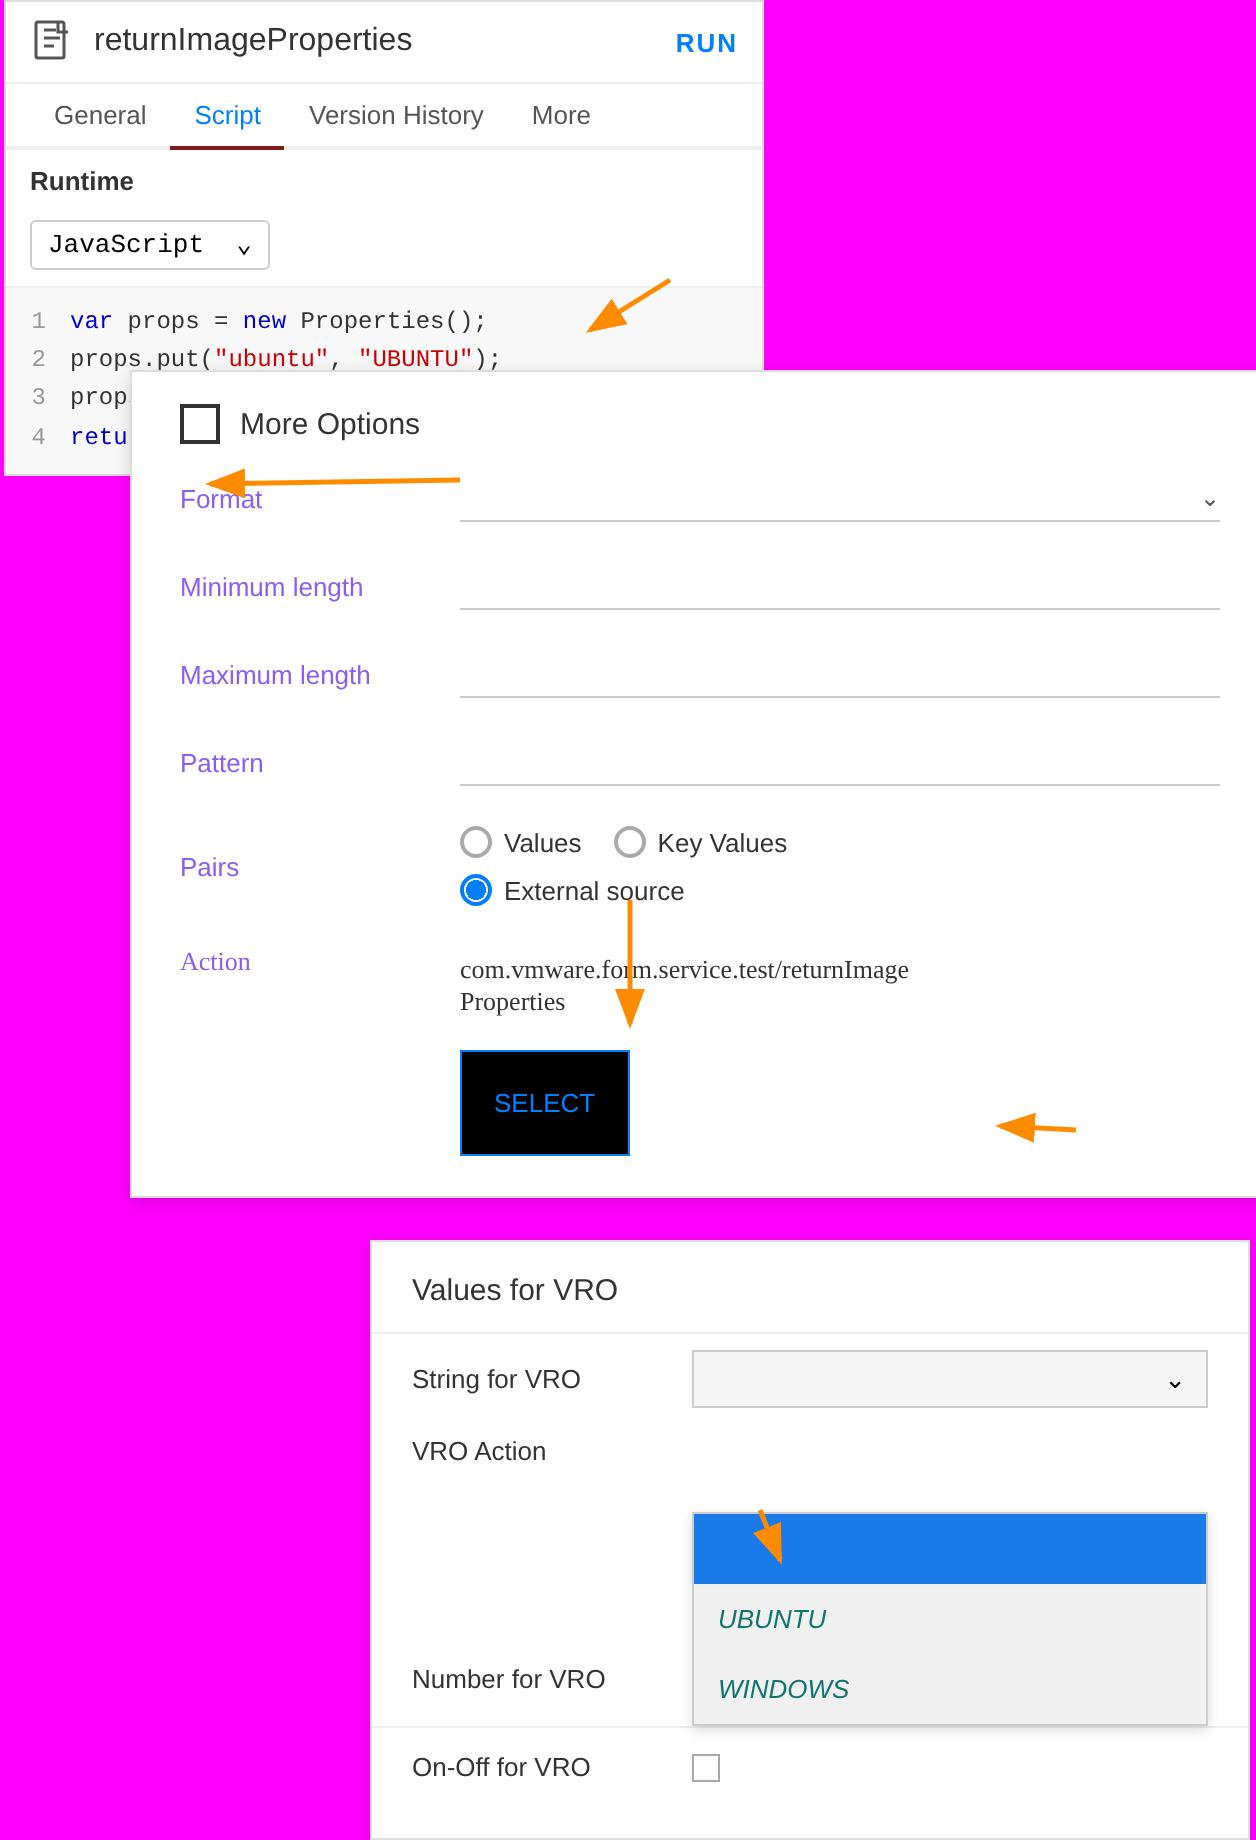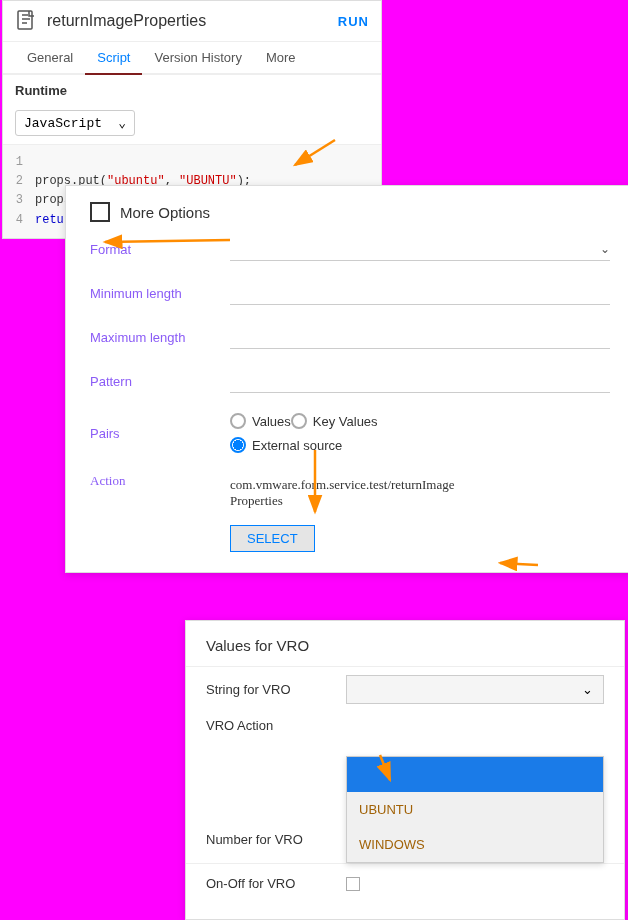--- a/index.html
+++ b/index.html
@@ -206,20 +206,21 @@
     .pairs-options {
       flex: 1;
       display: flex;
       flex-direction: column;
       gap: 8px;
     }
 
     .pairs-row {
       display: flex;
       align-items: center;
+      gap: 16px;
     }
 
     .radio-option {
       display: flex;
       align-items: center;
       gap: 6px;
       font-size: 13px;
       color: #333;
     }
 
@@ -260,22 +261,22 @@
       display: flex;
       align-items: flex-start;
       margin-bottom: 12px;
       font-family: Liberation Serif, serif;
     }
 
     .select-button {
       display: inline-block;
       border: 1px solid #0080ff;
       color: #0080ff;
-      background: #e5e5e5;
-      padding: 5px 16px;
+      background: #000000;
+      padding: 18px 16px;
       font-size: 13px;
       cursor: pointer;
       margin-left: 140px;
     }
 
     
     .vro-panel {
       position: absolute;
       top: 620px;
       left: 185px;
@@ -350,21 +351,22 @@
       cursor: pointer;
     }
 
     .dropdown-item.highlighted {
       background: #1a7be8;
       color: white;
     }
 
     .dropdown-item:not(.highlighted) {
       background: #f0f0f0;
-      color: #a16207;
+      color: #0f766e;
+      font-style: italic;
     }
 
     .vro-action-row {
       padding: 6px 20px;
       margin-bottom: 8px;
     }
 
     .vro-checkbox {
       width: 14px;
       height: 14px;
@@ -410,20 +412,23 @@
   <div class="runtime-select">
     <div class="runtime-select-box">
       <span>JavaScript</span>
       <span>⌄</span>
     </div>
   </div>
 
   <div class="code-area">
     <div class="code-line">
       <span class="line-num">1</span>
+      <span class="code-content">
+        <span class="code-blue">var</span> props = <span class="code-blue">new</span> Properties();
+      </span>
     </div>
     <div class="code-line">
       <span class="line-num">2</span>
       <span class="code-content">
         props.put(<span class="code-string">"ubuntu"</span>, <span class="code-string">"UBUNTU"</span>);
       </span>
     </div>
     <div class="code-line">
       <span class="line-num">3</span>
       <span class="code-content">

